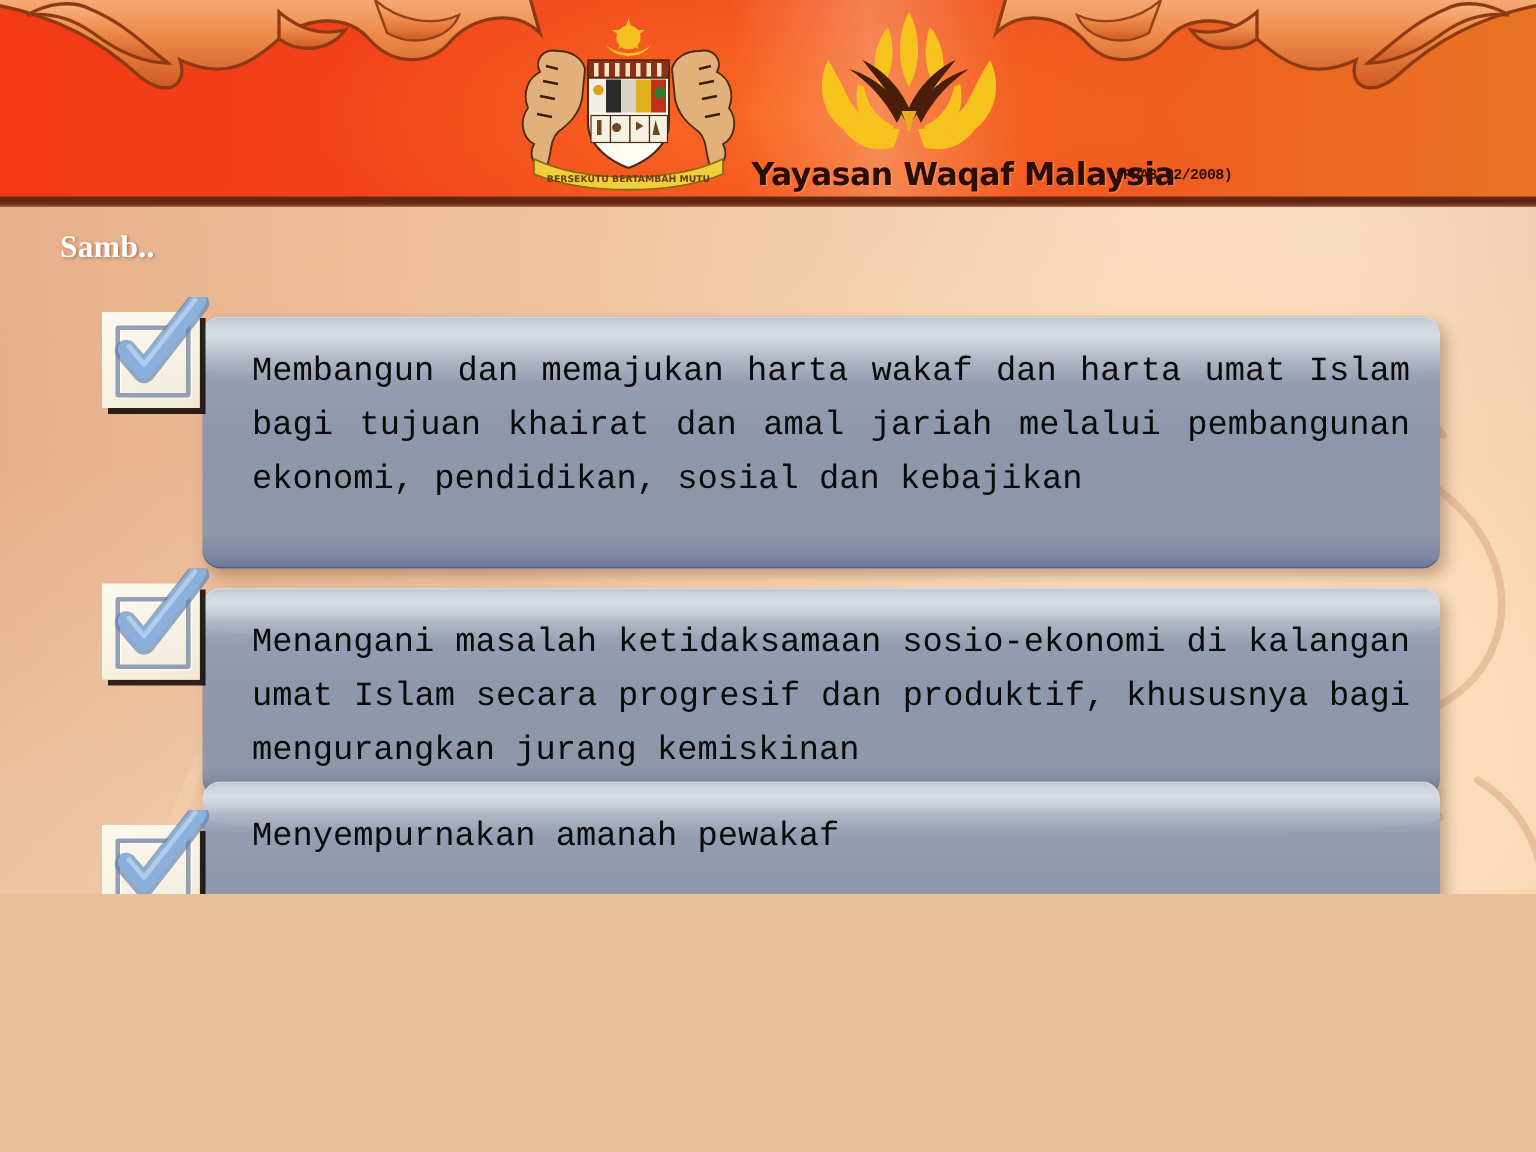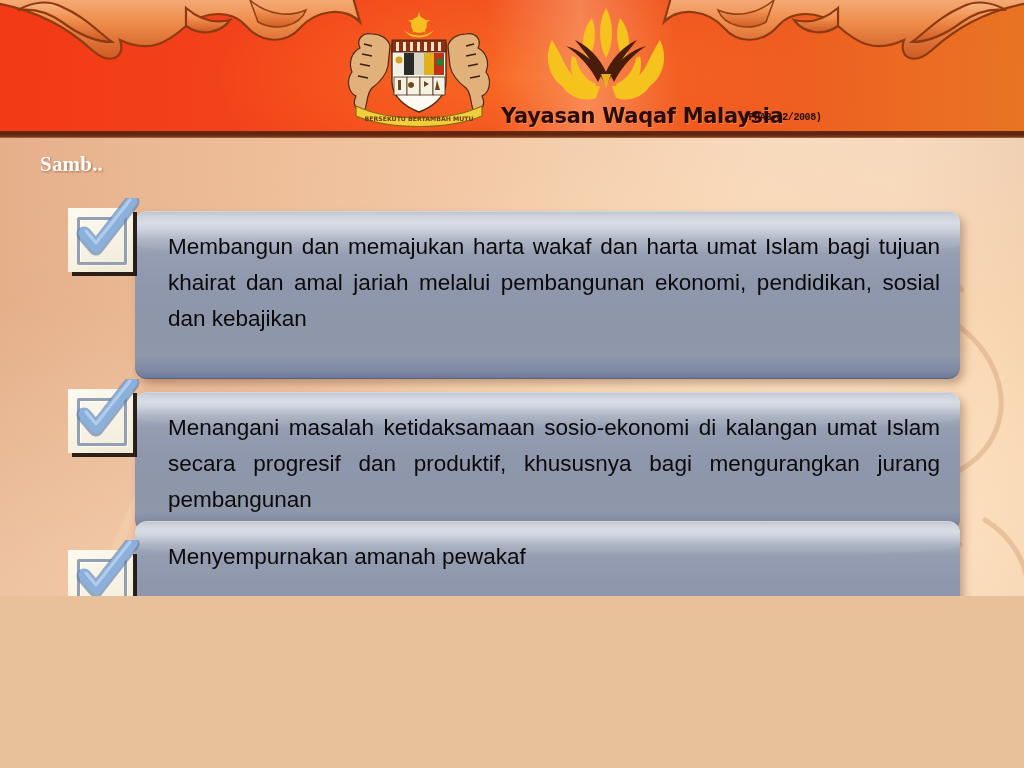--- a/index.html
+++ b/index.html
@@ -108,21 +108,21 @@
     overflow:hidden;
   }
   .box-gloss{
     position:absolute;left:0;top:0;right:0;height:28%;
     background:linear-gradient(180deg,rgba(255,255,255,.34) 0%,rgba(255,255,255,.10) 55%,rgba(255,255,255,0) 100%);
     border-radius:12px 12px 40% 40%/12px 12px 14px 14px;
     pointer-events:none;
   }
   .box-text{
     position:absolute;left:33px;right:20px;top:18px;
-    font-family:Liberation Sans, sans-serif;
+    font-family:Liberation Mono, monospace;
     font-size:22.5px;line-height:36px;color:#0a0a0a;
     text-align:justify;text-justify:inter-word;
   }
   .box-text.noj{text-align:left;}
 
   #box0{top:211px;height:168px;}
   #box1{top:392px;height:139px;}
   #box2{top:521px;height:134px;}
 
   
@@ -308,21 +308,21 @@
     <div class="chk-inner"></div>
     <svg class="chk-mark" viewBox="0 0 74 70">
       <path d="M14 36 L26 50 L62 4" fill="none" stroke="#5e7fae" stroke-width="15" stroke-linecap="round" stroke-linejoin="round" opacity=".65"></path>
       <path d="M14 35 L26 49 L62 3" fill="none" stroke="#8cb0dc" stroke-width="11" stroke-linecap="round" stroke-linejoin="round"></path>
       <path d="M16 33 L26 45 L60 2" fill="none" stroke="#bcd5ee" stroke-width="3" stroke-linecap="round" stroke-linejoin="round" opacity=".8"></path>
     </svg>
   </div>
 
   <div class="box" id="box1">
     <div class="box-gloss"></div>
-    <div class="box-text">Menangani masalah ketidaksamaan sosio-ekonomi di kalangan umat Islam secara progresif dan produktif, khususnya bagi mengurangkan jurang pembangunan</div>
+    <div class="box-text">Menangani masalah ketidaksamaan sosio-ekonomi di kalangan umat Islam secara progresif dan produktif, khususnya bagi mengurangkan jurang kemiskinan</div>
   </div>
   <div class="chk" id="chk1">
     <div class="chk-inner"></div>
     <svg class="chk-mark" viewBox="0 0 74 70">
       <path d="M14 36 L26 50 L62 4" fill="none" stroke="#5e7fae" stroke-width="15" stroke-linecap="round" stroke-linejoin="round" opacity=".65"></path>
       <path d="M14 35 L26 49 L62 3" fill="none" stroke="#8cb0dc" stroke-width="11" stroke-linecap="round" stroke-linejoin="round"></path>
       <path d="M16 33 L26 45 L60 2" fill="none" stroke="#bcd5ee" stroke-width="3" stroke-linecap="round" stroke-linejoin="round" opacity=".8"></path>
     </svg>
   </div>
 

